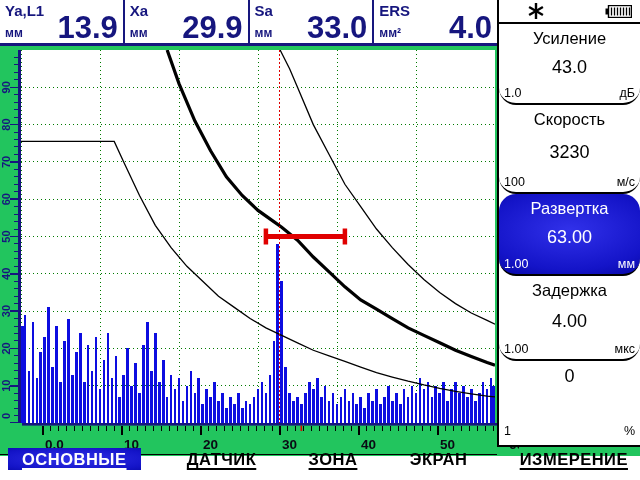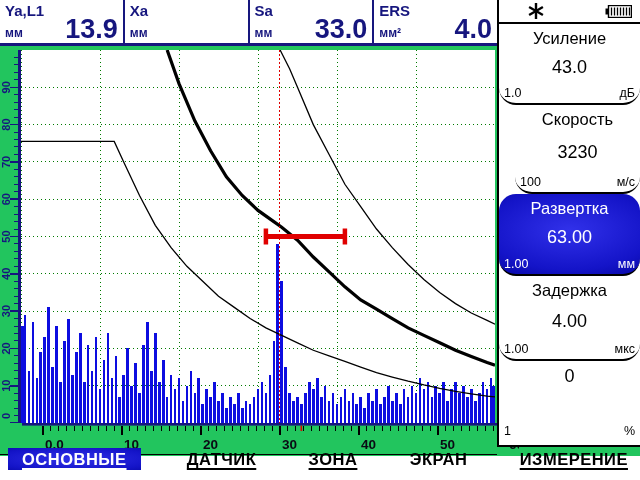--- a/index.html
+++ b/index.html
@@ -11,21 +11,21 @@
   }
   
   .measure-bar {
     position:absolute; left:0; top:0; width:497px; height:46px;
     display:flex; border-bottom:3px solid #16167e; background:#fff;
   }
   .mcell { flex:1; position:relative; border-right:2px solid #16167e; }
   .mcell:last-child { border-right:none; }
   .mcell .mlabel { position:absolute; left:5px; top:2px; font-size:15px; font-weight:bold; color:#16167e; }
   .mcell .munit  { position:absolute; left:5px; bottom:3px; font-size:12px; font-weight:bold; color:#16167e; }
-  .mcell .mvalue { position:absolute; right:5px; bottom:-2px; font-size:27px; font-weight:bold; color:#16167e; line-height:1.1;text-align:center; }
+  .mcell .mvalue { position:absolute; right:5px; bottom:-2px; font-size:31px; font-weight:bold; color:#16167e; line-height:1.1;text-align:center; }
   
   .plot-row { position:absolute; left:0; top:50px; width:497px; height:373px; }
   .yaxis-svg { position:absolute; left:0; top:0; }
   .plot-svg  { position:absolute; left:21px; top:0; background:#fff; }
   .xaxis-wrap { position:absolute; left:0; top:423px; width:497px; height:32px; border-bottom:1px solid #000;padding-left:22px; }
   .grid   { stroke:#007a00; stroke-width:1; stroke-dasharray:1 3; shape-rendering:crispEdges; }
   .sig    { stroke:#0d0de0; stroke-width:2.6; shape-rendering:crispEdges; }
   .curve  { fill:none; stroke:#000; }
   .ylab   { font-family:"Liberation Sans",sans-serif; font-size:11px; font-weight:bold; fill:#16167e; }
   .xlab   { font-family:"Liberation Sans",sans-serif; font-size:13.5px; font-weight:bold; fill:#0a0a14; }
@@ -33,21 +33,21 @@
   .sidebar {
     position:absolute; left:497px; top:0; width:143px; height:447px;
     background:#fff; border-left:2px solid #000; border-bottom:2px solid #000;
   }
   .sb-header { height:24px; border-bottom:2px solid #000; position:relative; }
   .sb-header .ast { position:absolute; left:28px; top:2px; }
   .sb-header .bat { position:absolute; right:8px; top:5px; }
   .panel { position:relative; border-bottom:2px solid #000; display:flex; flex-direction:column;
            justify-content:space-between; padding:5px 5px 3px 5px; color:#000;border-radius:17px; }
   .panel:last-child { border-bottom:none; }
-  .p-h1 { height:81px; } .p-h2 { height:89px;margin-left:16px; } .p-h3 { height:82px; } .p-h4 { height:85px; } .p-h5 { height:80px; }
+  .p-h1 { height:81px; } .p-h2 { height:89px; } .p-h3 { height:82px; } .p-h4 { height:85px; } .p-h5 { height:80px; }
   .panel .ptitle { text-align:center; font-size:16.5px; }
   .panel .pvalue { text-align:center; font-size:18px; }
   .panel .pfoot  { display:flex; justify-content:space-between; font-size:12.5px; }
   .panel.active {
     color:#fff;
     background:radial-gradient(ellipse 130% 110% at 50% 45%, #3131ea 0%, #1414c8 45%, #000092 75%, #000040 100%);
   }
   
   .menu {
     position:absolute; left:0; top:456px; width:640px; height:24px;
@@ -72,20 +72,21 @@
 
   <div class="measure-bar">
     <div class="mcell">
       <span class="mlabel">Ya,L1</span>
       <span class="munit">мм</span>
       <span class="mvalue">13.9</span>
     </div>
     <div class="mcell">
       <span class="mlabel">Xa</span>
       <span class="munit">мм</span>
+      <span class="mvalue">29.9</span>
     </div>
     <div class="mcell">
       <span class="mlabel">Sa</span>
       <span class="munit">мм</span>
       <span class="mvalue">33.0</span>
     </div>
     <div class="mcell">
       <span class="mlabel">ERS</span>
       <span class="munit">мм²</span>
       <span class="mvalue">4.0</span>

